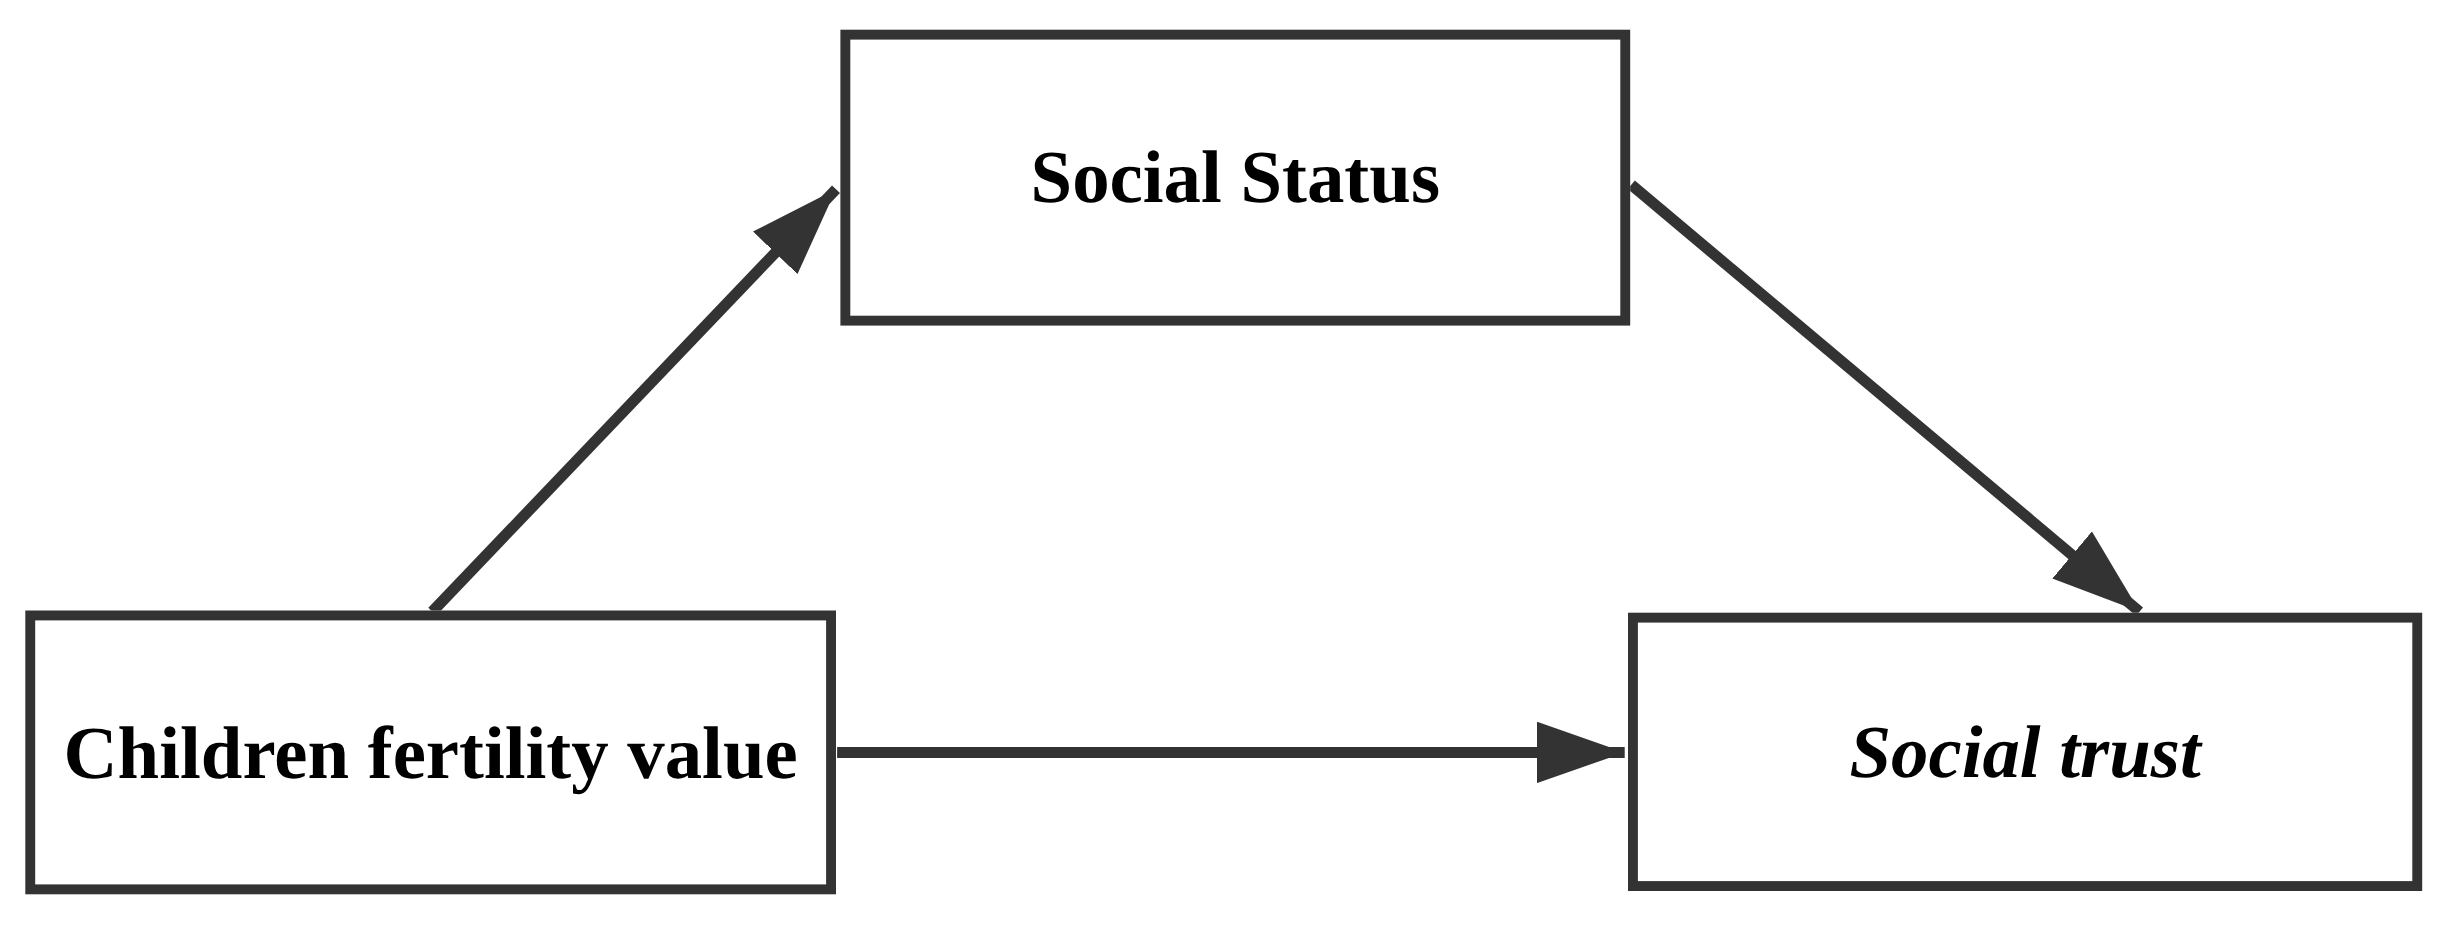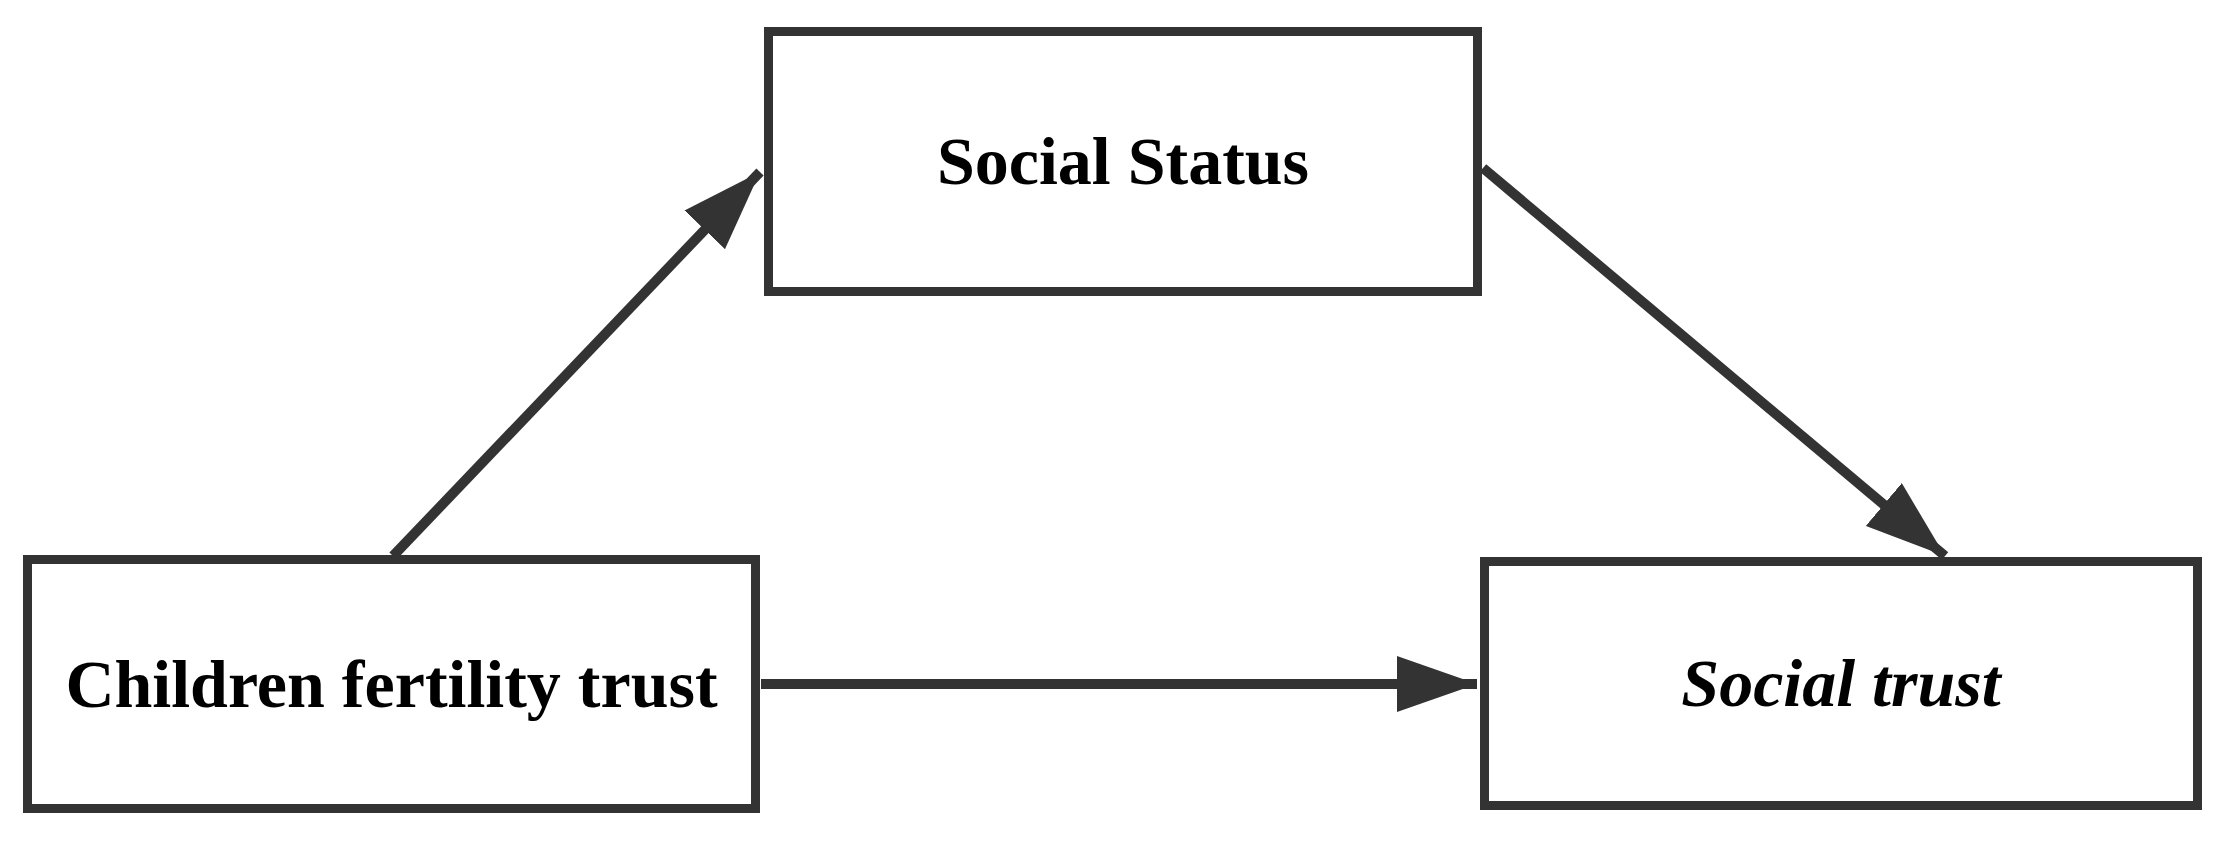--- a/index.html
+++ b/index.html
@@ -66,20 +66,20 @@
     <line x1="393" y1="556" x2="760" y2="172" marker-end="url(#arrowhead)"></line>
     <line x1="1483" y1="168" x2="1945" y2="556" marker-end="url(#arrowhead)"></line>
     <line x1="761" y1="684" x2="1477" y2="684" marker-end="url(#arrowhead)"></line>
   </svg>
 
   <div class="node node-social-status">
     <span class="node-label">Social Status</span>
   </div>
 
   <div class="node node-children-fertility-value">
-    <span class="node-label">Children fertility trust</span>
+    <span class="node-label">Children fertility value</span>
   </div>
 
   <div class="node node-social-trust">
     <span class="node-label">Social trust</span>
   </div>
 
 </div>
 
 </body></html>

